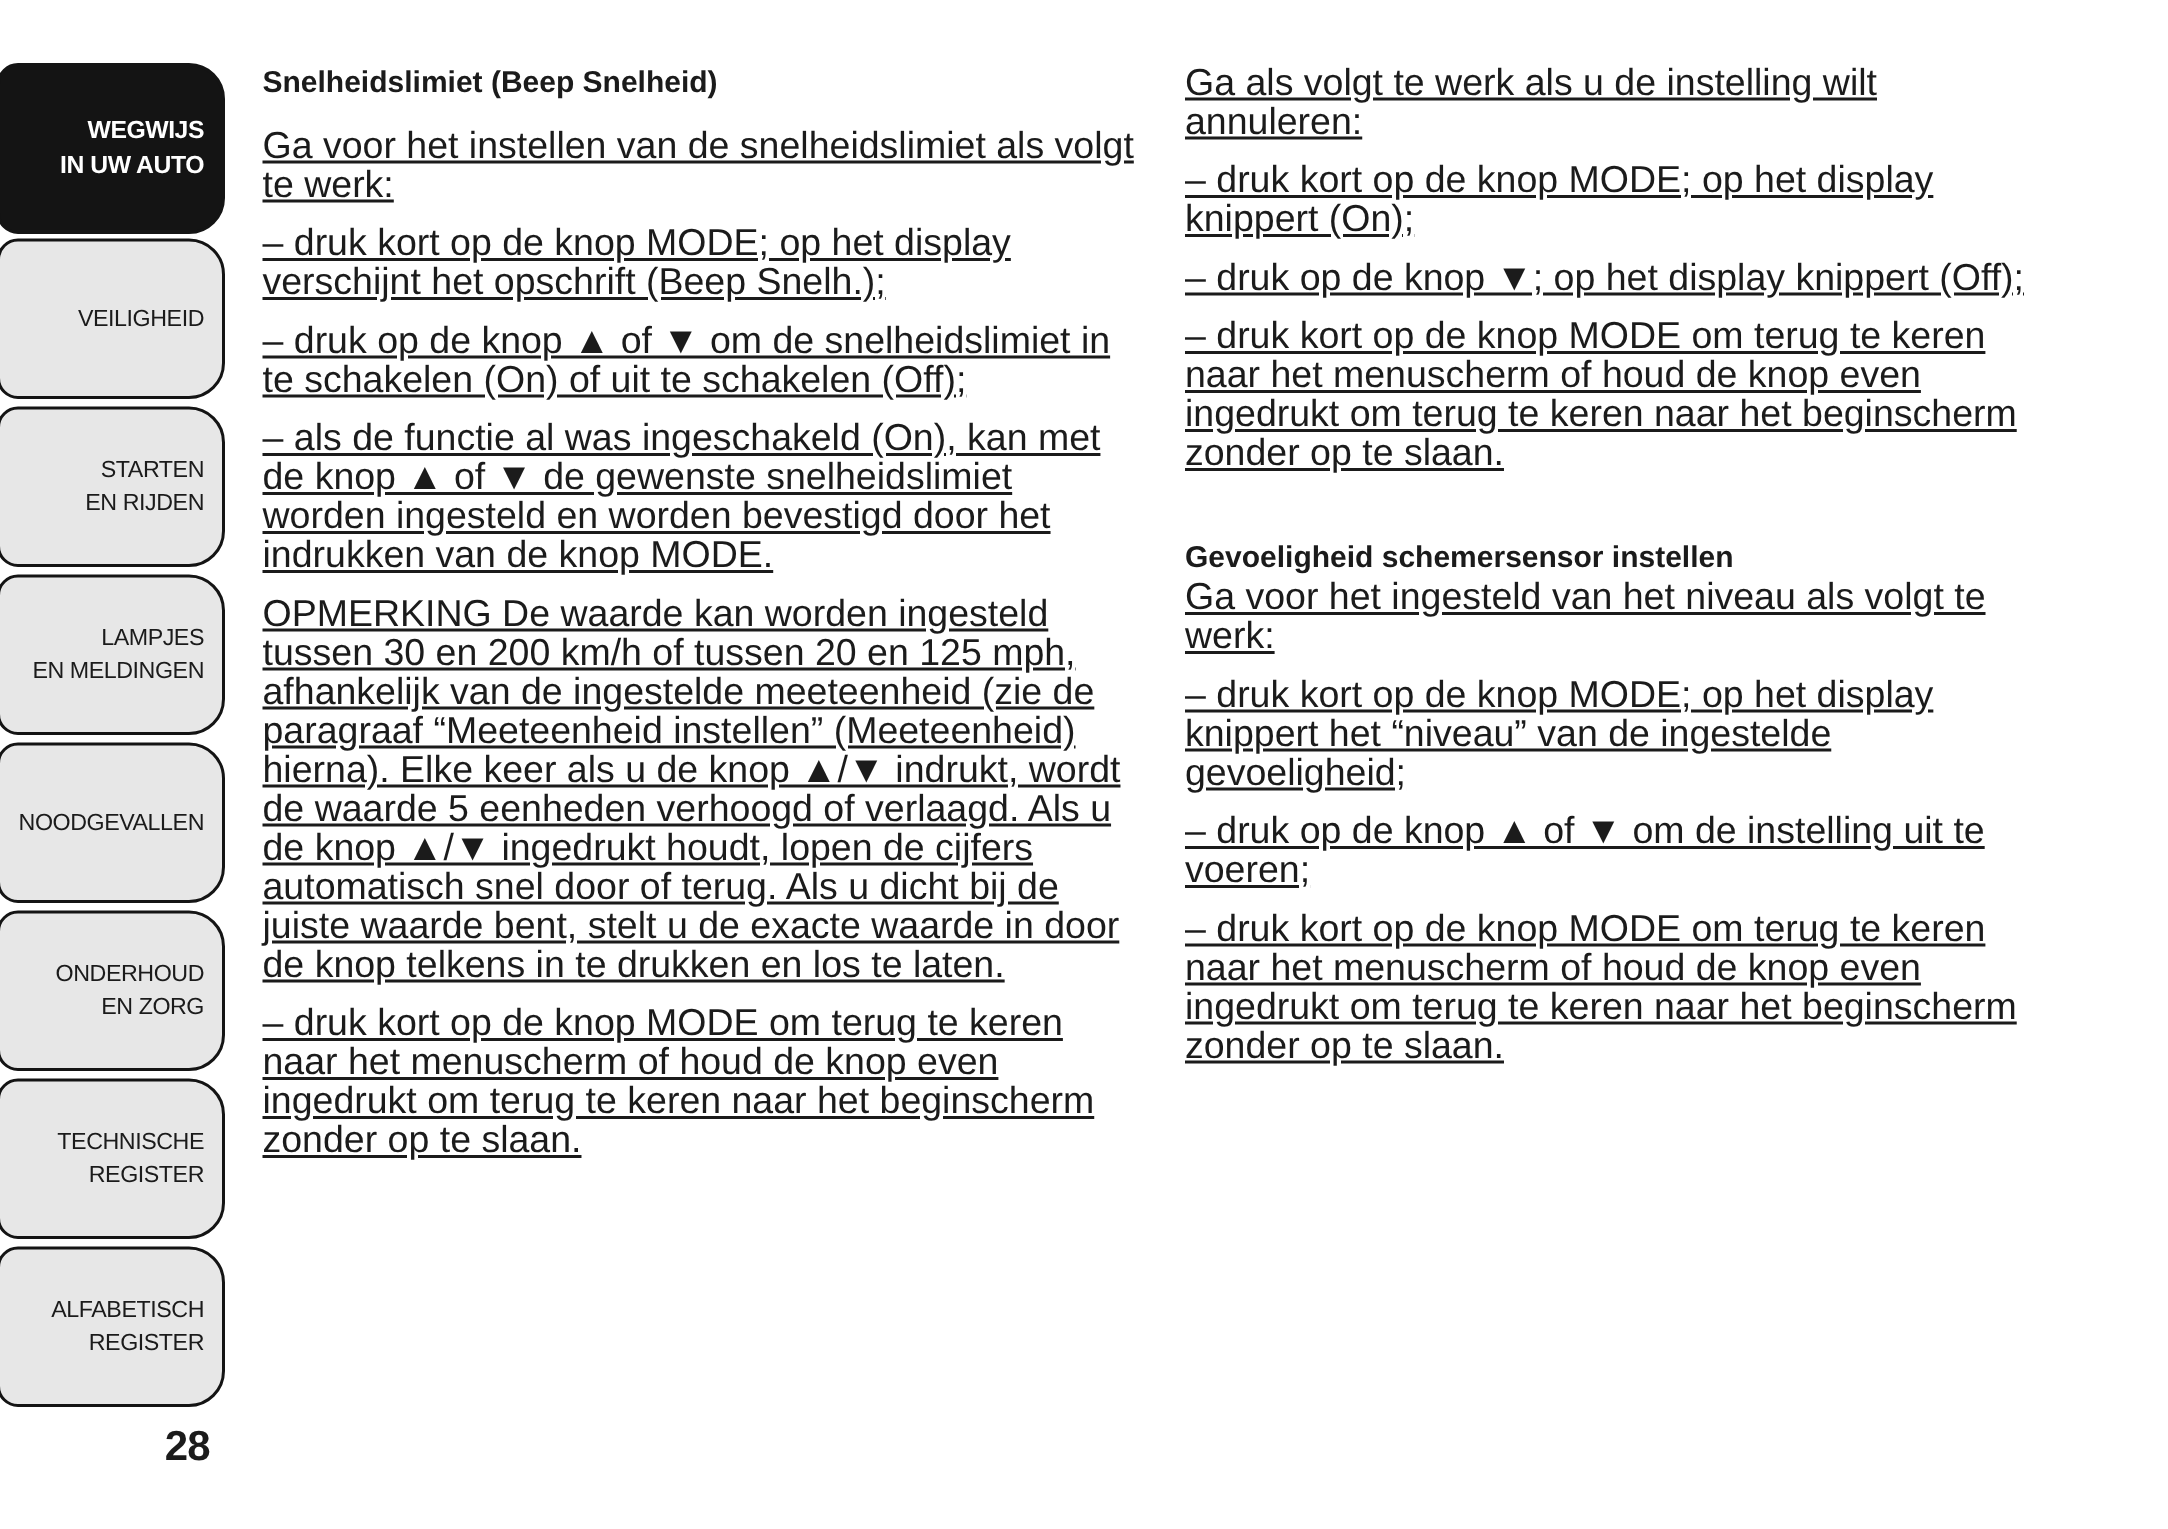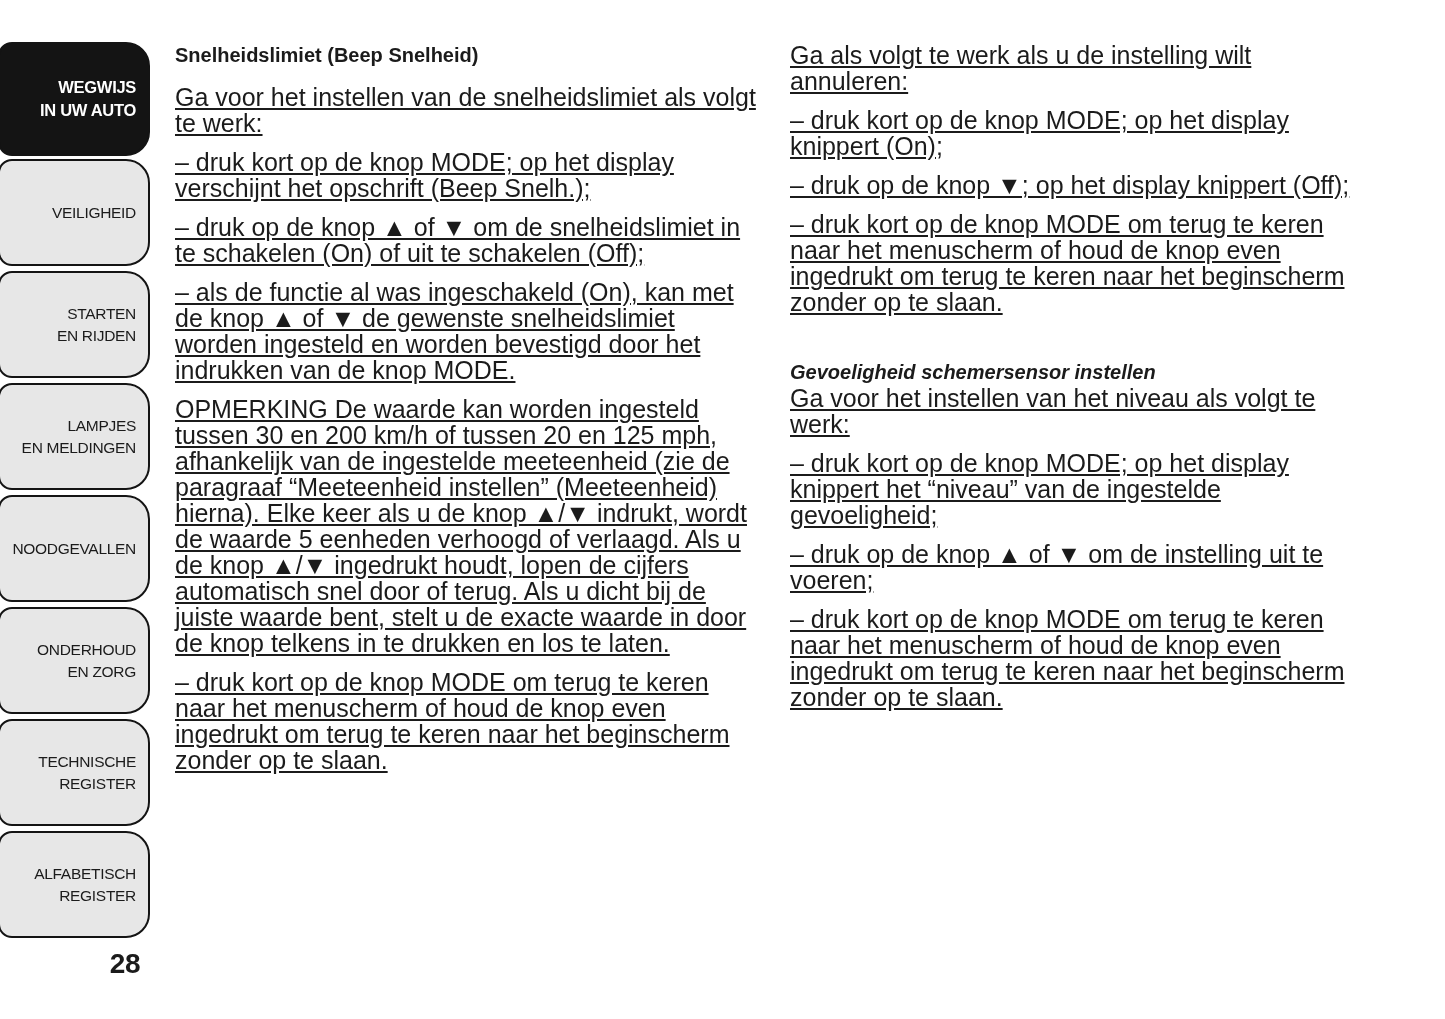--- a/index.html
+++ b/index.html
@@ -92,21 +92,20 @@
     margin-bottom: 0;
   }
   .body-par {
     font-size: 25px;
     line-height: 26px;
     margin: 0 0 13px 0;
     text-decoration: underline;
   }
   .section-gap {
     margin-top: 44px;
-    font-style: italic;
   }
 </style>
 </head>
 <body>
 
 <nav class="sidebar">
   <div class="tab active">
     <span>WEGWIJS
 IN UW AUTO</span>
   </div>
@@ -153,19 +152,19 @@
   </div>
 
   <div class="col">
     <p class="body-par">Ga als volgt te werk als u de instelling wilt annuleren:</p>
     <p class="body-par">– druk kort op de knop MODE; op het display knippert (On);</p>
     <p class="body-par">– druk op de knop ▼; op het display knippert (Off);</p>
     <p class="body-par">– druk kort op de knop MODE om terug te keren naar het menuscherm of houd de knop even ingedrukt om terug te keren naar het beginscherm zonder op te slaan.</p>
 
     <h2 class="section-heading with-sub section-gap">Gevoeligheid schemersensor instellen</h2>
 
-    <p class="body-par">Ga voor het instellen van het niveau als volgt te werk:</p>
+    <p class="body-par">Ga voor het ingesteld van het niveau als volgt te werk:</p>
     <p class="body-par">– druk kort op de knop MODE; op het display knippert het “niveau” van de ingestelde gevoeligheid;</p>
     <p class="body-par">– druk op de knop ▲ of ▼ om de instelling uit te voeren;</p>
     <p class="body-par">– druk kort op de knop MODE om terug te keren naar het menuscherm of houd de knop even ingedrukt om terug te keren naar het beginscherm zonder op te slaan.</p>
   </div>
 
 </main>
 
 </body></html>

